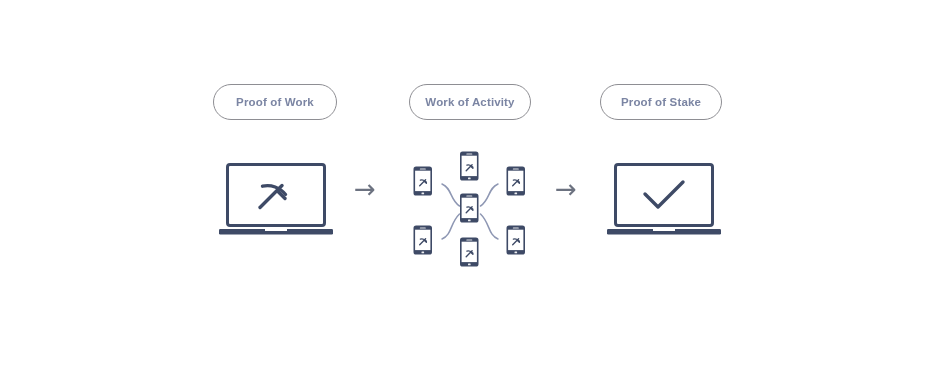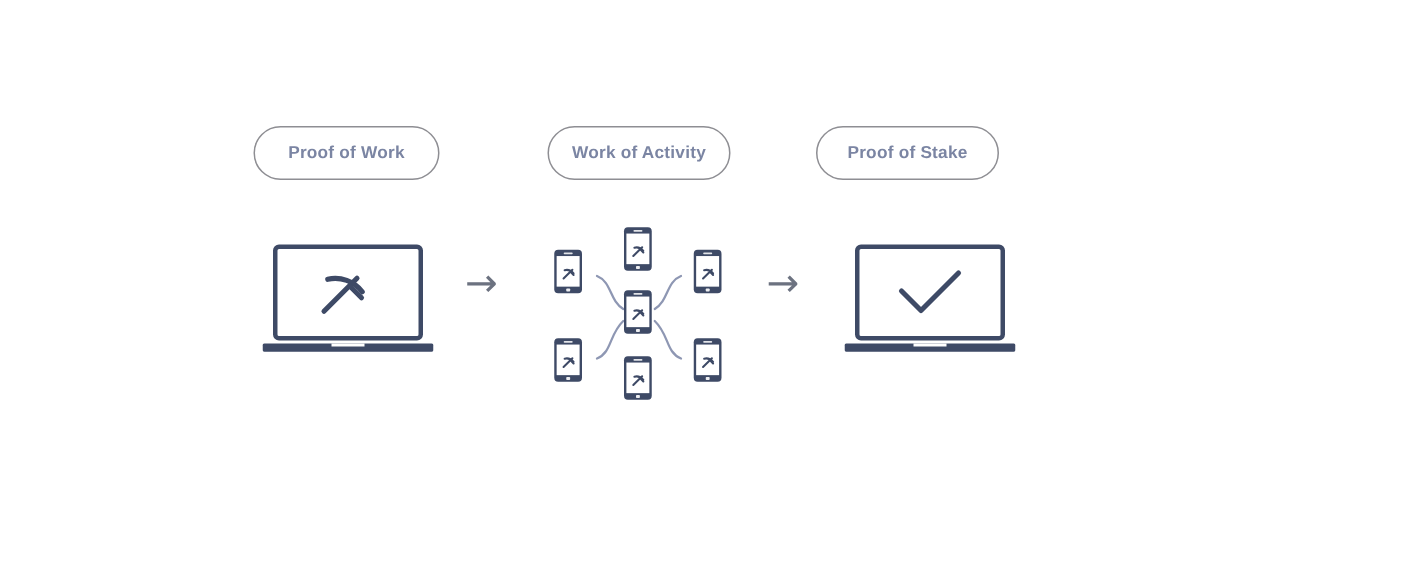--- a/index.html
+++ b/index.html
@@ -11,20 +11,21 @@
     width: 946px;
     height: 377px;
     position: relative;
     overflow: hidden;
     font-family: "Liberation Sans", sans-serif;
     -webkit-font-smoothing: antialiased;
   }
   .stage {
     position: absolute;
     inset: 0;
+    margin-left: 44px;
   }
 
   
   .pill {
     position: absolute;
     height: 36px;
     border: 1px solid #8e8e93;
     border-radius: 18px;
     background: #ffffff;
     display: flex;
@@ -34,21 +35,21 @@
   }
   .pill-text {
     font-size: 11.5px;
     font-weight: 700;
     letter-spacing: 0.15px;
     color: #7b85a3;
     white-space: nowrap;
   }
   #pill-pow  { left: 169px; top: 84px;  width: 124px; }
   #pill-poa  { left: 365px; top: 84px;  width: 122px; }
-  #pill-pos  { left: 544px; top: 84px;  width: 122px; }
+  #pill-pos  { left: 556px; top: 84px;  width: 122px; }
 
   
   .laptop {
     position: absolute;
     width: 114px;
     height: 82px;
   }
   #laptop-pow { left: 175px; top: 160px; }
   #laptop-pos { left: 563px; top: 160px; }
 

